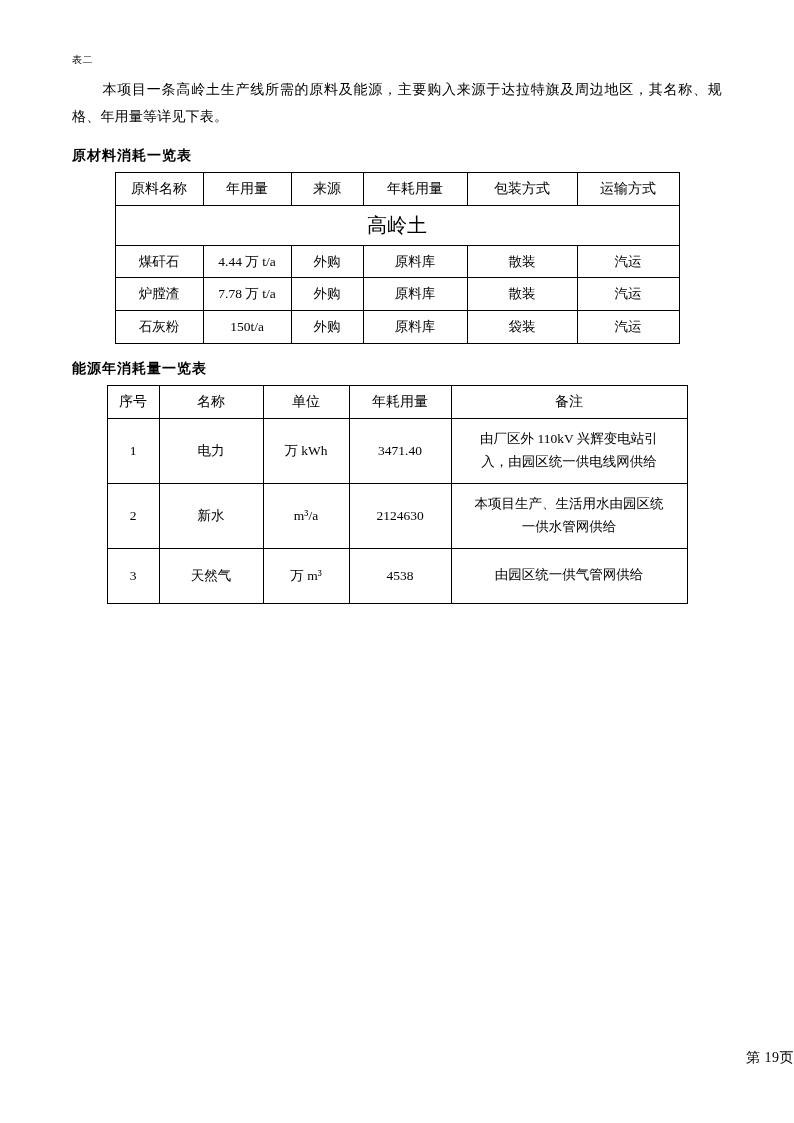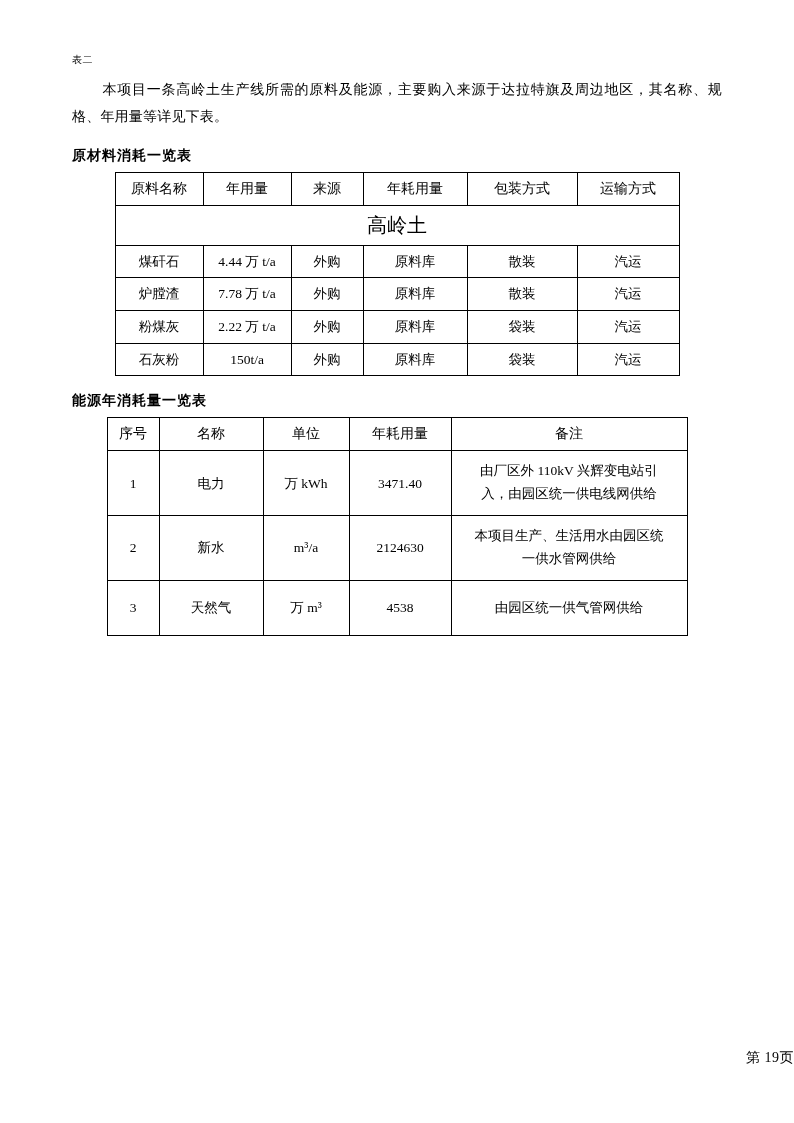--- a/index.html
+++ b/index.html
@@ -147,28 +147,20 @@
       </tr>
       <tr>
         <td>炉膛渣</td>
         <td class="nowrap">7.78 万 t/a</td>
         <td>外购</td>
         <td>原料库</td>
         <td>散装</td>
         <td>汽运</td>
       </tr>
       <tr>
-        <td>粉煤灰</td>
-        <td class="nowrap">2.22 万 t/a</td>
-        <td>外购</td>
-        <td>原料库</td>
-        <td>袋装</td>
-        <td>汽运</td>
-      </tr>
-      <tr>
         <td>石灰粉</td>
         <td class="nowrap">150t/a</td>
         <td>外购</td>
         <td>原料库</td>
         <td>袋装</td>
         <td>汽运</td>
       </tr>
     </tbody>
   </table>
 

